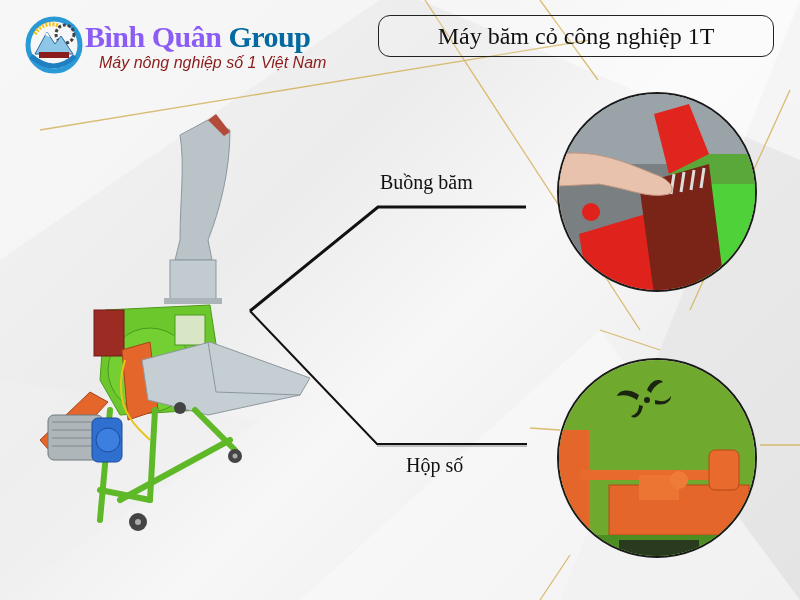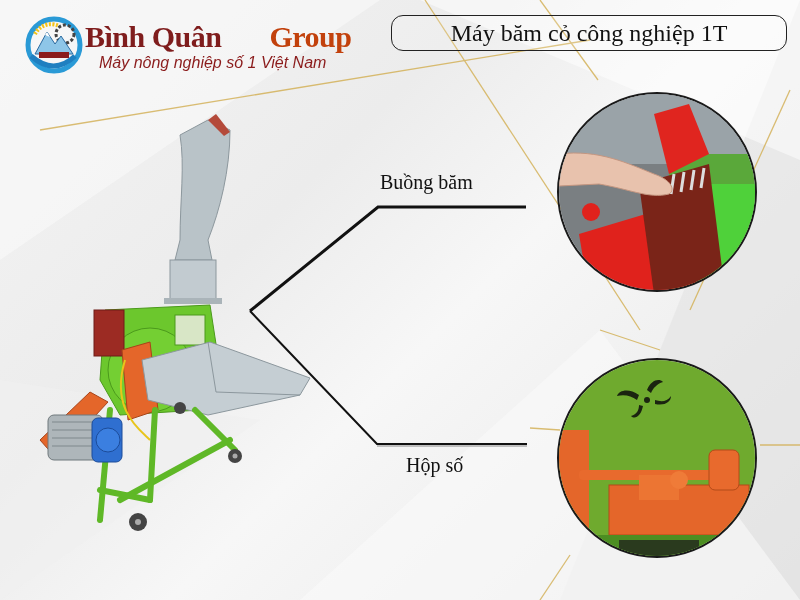--- a/index.html
+++ b/index.html
@@ -7,31 +7,31 @@
     width: 800px; height: 600px; overflow: hidden; position: relative;
     font-family: "Liberation Serif", "DejaVu Serif", serif;
     background: linear-gradient(135deg, #f4f4f4 0%, #ececec 35%, #f7f7f7 55%, #e6e6e6 100%);
   }
   .bg-layer { position: absolute; inset: 0; pointer-events: none; }
   .logo { position: absolute; left: 25px; top: 14px; width: 310px; height: 62px; }
   .logo-brand {
     position: absolute; left: 60px; top: 6px; font-size: 30px; font-weight: bold; letter-spacing: -0.5px;
     font-family: "Liberation Serif", "DejaVu Serif", serif; white-space: nowrap;
   }
-  .logo-brand .b1 { color: #7f1d1d; margin-top: 29px; }
-  .logo-brand .b2 { color: #c2410c; margin-left: 41px; }
+  .logo-brand .b1 { color: #8b5cf6; margin-top: 29px; }
+  .logo-brand .b2 { color: #0369a1; }
   .logo-tagline {
     position: absolute; left: 74px; top: 40px; font-size: 16px; font-style: italic; color: #8b1c1c;
     font-family: "Liberation Sans", "DejaVu Sans", sans-serif; white-space: nowrap;
   }
   .title-box {
-    position: absolute; left: 378px; top: 15px; width: 396px; height: 36px;
+    position: absolute; left: 378px; top: 15px; width: 396px; height: 42px;
     border: 1.5px solid #222; border-radius: 12px; box-sizing: border-box;
     display: flex; align-items: center; justify-content: center;
-    font-size: 24px; color: #111; background: rgba(255,255,255,0.15); margin-left: 13px;
+    font-size: 24px; color: #111; background: rgba(255,255,255,0.15);
   }
   .callout-label { position: absolute; font-size: 20px; color: #111; white-space: nowrap; }
   .label-top { left: 380px; top: 171px; }
   .label-bottom { left: 406px; top: 454px; }
   .detail-circle {
     position: absolute; width: 200px; height: 200px; border-radius: 50%;
     overflow: hidden; border: 2px solid #1a1a1a; box-sizing: border-box;
   }
   .circle-top { left: 557px; top: 92px; }
   .circle-bottom { left: 557px; top: 358px; }

